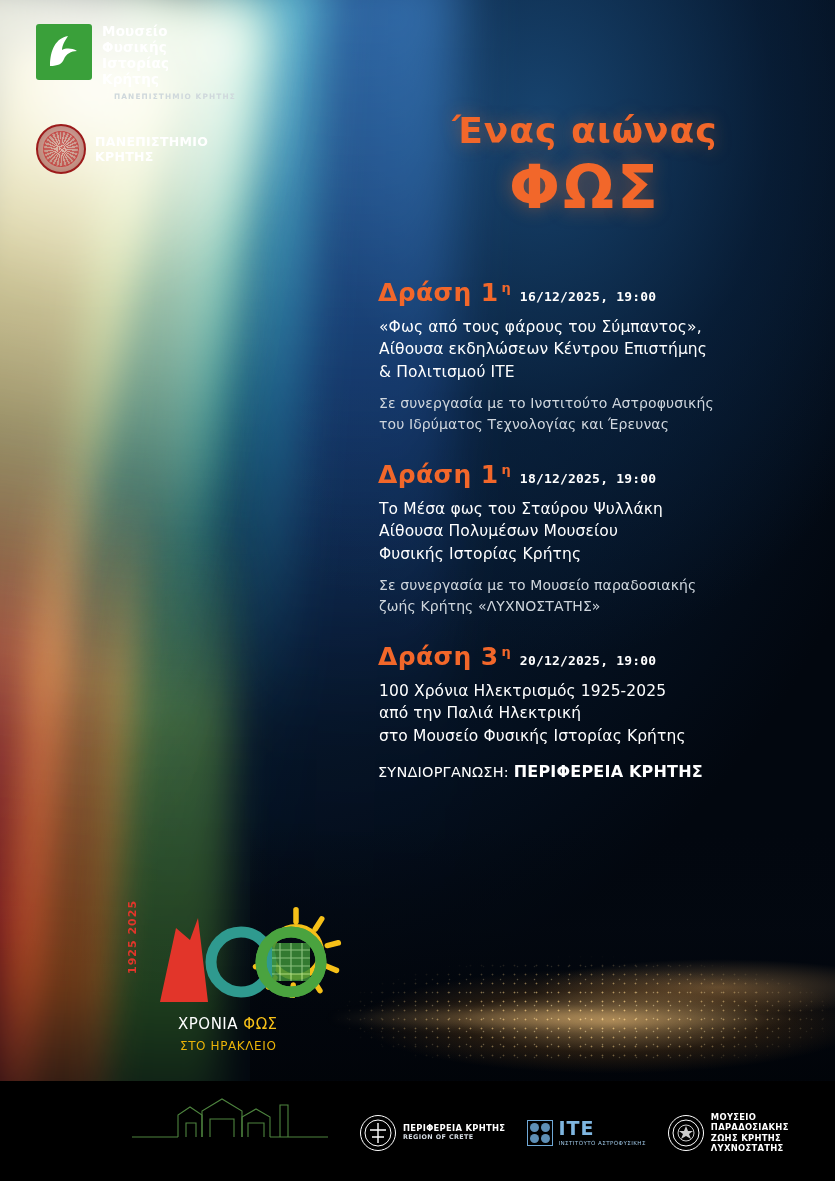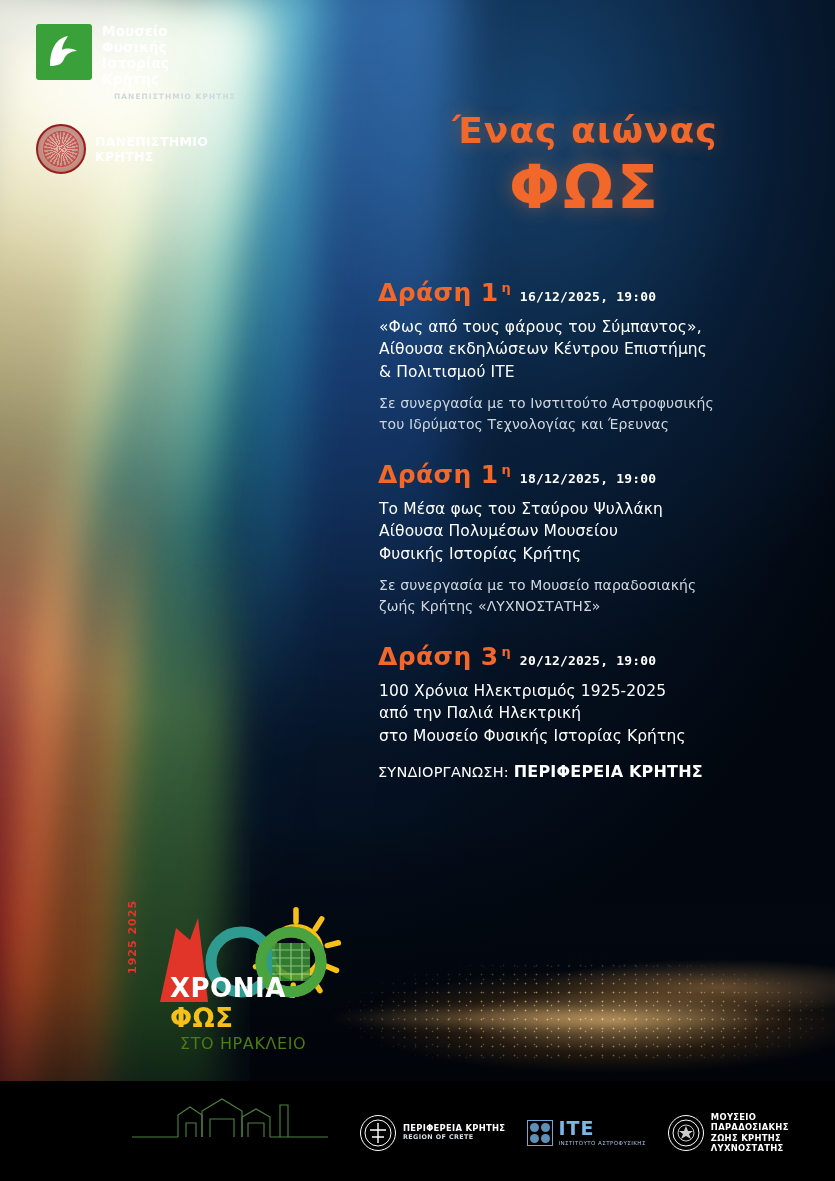--- a/index.html
+++ b/index.html
@@ -312,32 +312,32 @@
     transform: rotate(-90deg);
     transform-origin: left top;
     color: #e2352a;
     font-size: 11px;
     font-weight: bold;
     letter-spacing: 1px;
     white-space: nowrap;
   }
   .logo100 .cap1 {
     position: absolute;
-    left: 52px; bottom: 30px;
-    font-size: 26px;
-    font-weight: bold;
+    left: 60px; bottom: 30px;
+    font-size: 15px;
+    font-weight: normal;
     letter-spacing: .5px;
   }
   .logo100 .cap1 .w1 { color: #ffffff; }
   .logo100 .cap1 .w2 { color: #f6c018; }
   .logo100 .cap2 {
     position: absolute;
     left: 62px; bottom: 10px;
-    color: #4d7c0f;
-    font-size: 16px;
+    color: #eab308;
+    font-size: 12px;
     letter-spacing: .6px;
   }
 
   
   .building {
     position: absolute;
     left: 130px; bottom: 42px;
     width: 200px; height: 54px;
     opacity: .85;
   }

